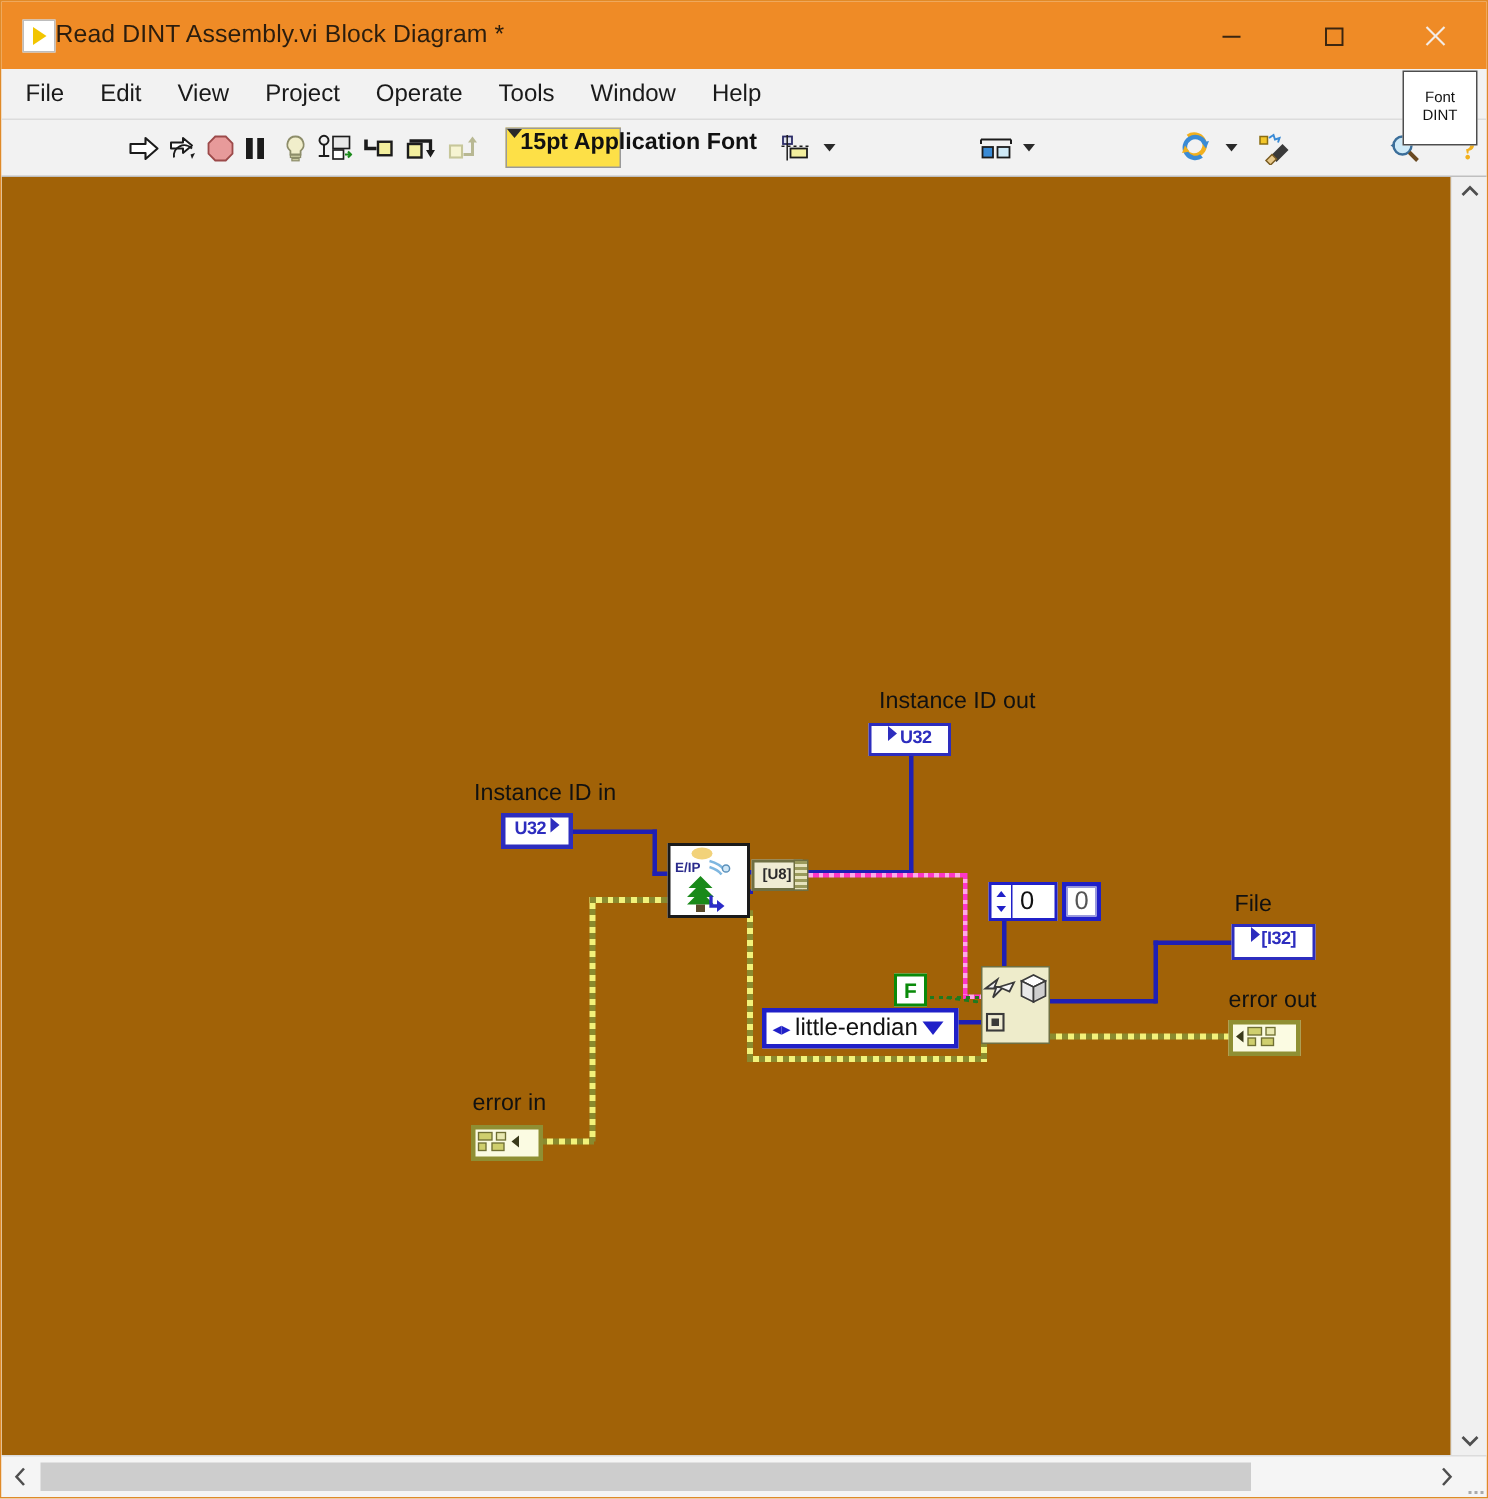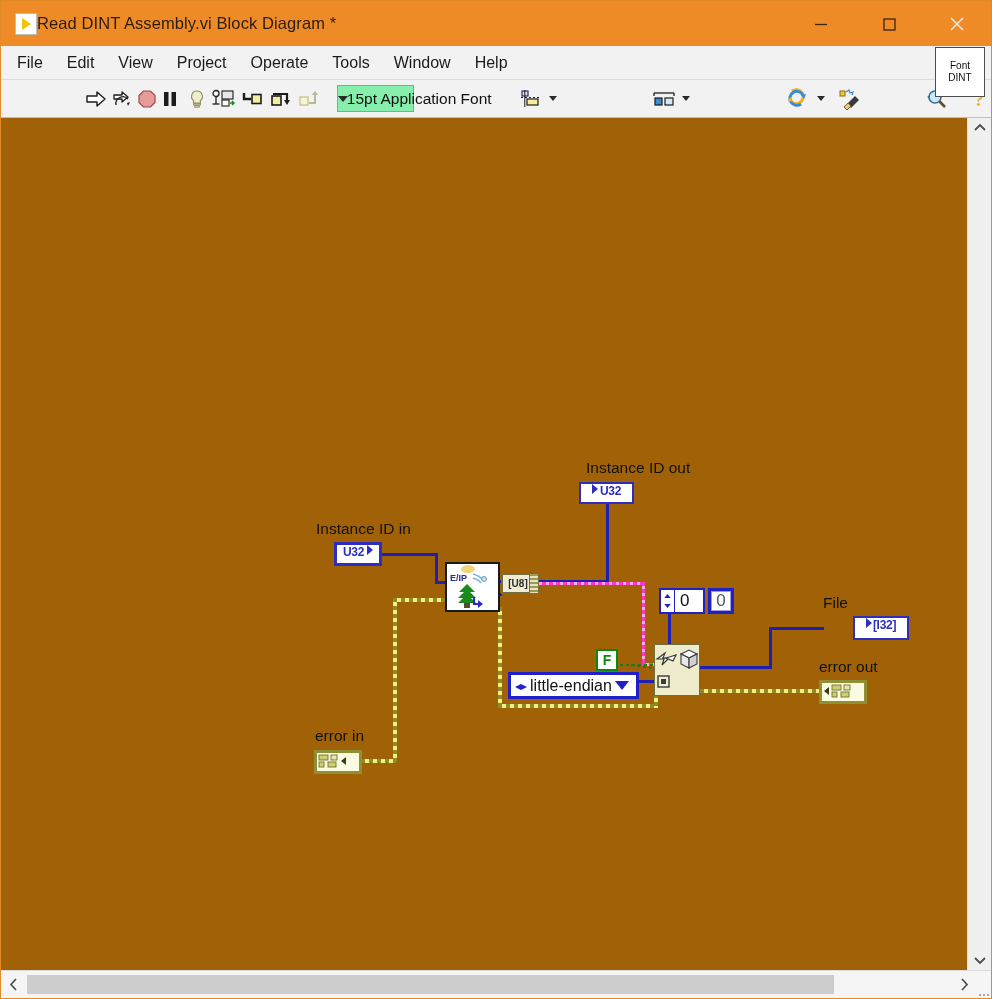--- a/index.html
+++ b/index.html
@@ -100,28 +100,28 @@
   .tb-ico {
     width: 30px; height: 30px;
     margin: 0 2px;
     display: flex; align-items: center; justify-content: center;
   }
   .tb-ico:first-of-type { margin-left: 84px; }
   .tb-sep { width: 10px; }
 
   #font-combo {
     width: 208px; height: 27px;
-    background: #86efac;
+    background: #fde047;
     border: 1px solid #9a9a9a;
     margin-left: 14px;
     display: flex;
-    align-items: center;
     box-sizing: border-box;
     font-size: 15px;
     color: #171717;
+    font-weight: bold;
   }
   #font-combo .lbl { padding-left: 9px; flex: 1; white-space: nowrap;}
   #font-combo .arrow {
     width: 0; height: 0;
     border-left: 5px solid transparent;
     border-right: 5px solid transparent;
     border-top: 6px solid #2a2a2a;
     margin-right: 10px;
   }
   .tb-drop {
@@ -553,21 +553,21 @@
       <div class="term term-ind" style="left:578px; top:364px; width:55px; height:22px;">
         <span class="arrow-r" style="border-left-width:6px; margin-right:2px;"></span>
         <span class="term-txt">U32</span>
       </div>
 
       <div class="term term-ctrl" style="left:333px; top:424px; width:48px; height:24px;">
         <span class="term-txt">U32</span>
         <span class="arrow-r" style="border-left-width:6px; margin-left:3px;"></span>
       </div>
 
-      <div class="term term-ind" style="left:820px; top:498px; width:56px; height:24px;margin-left:32px;">
+      <div class="term term-ind" style="left:820px; top:498px; width:56px; height:24px;">
         <span class="arrow-r" style="border-left-width:6px; margin-right:1px;"></span>
         <span class="term-txt">[I32]</span>
       </div>
 
       <div class="term term-err" style="left:818px; top:562px; width:48px; height:24px;">
         <svg width="40" height="16" viewBox="0 0 40 16">
           <path d="M1 8 l5 -4 v8 z" fill="#3a3a1a"></path>
           <rect x="9" y="2" width="9" height="5" fill="#cfcf6e" stroke="#6f6f33" stroke-width="0.9"></rect>
           <rect x="9" y="9" width="5" height="5" fill="#cfcf6e" stroke="#6f6f33" stroke-width="0.9"></rect>
           <rect x="21" y="2" width="6" height="5" fill="#e8e8b0" stroke="#6f6f33" stroke-width="0.9"></rect>

